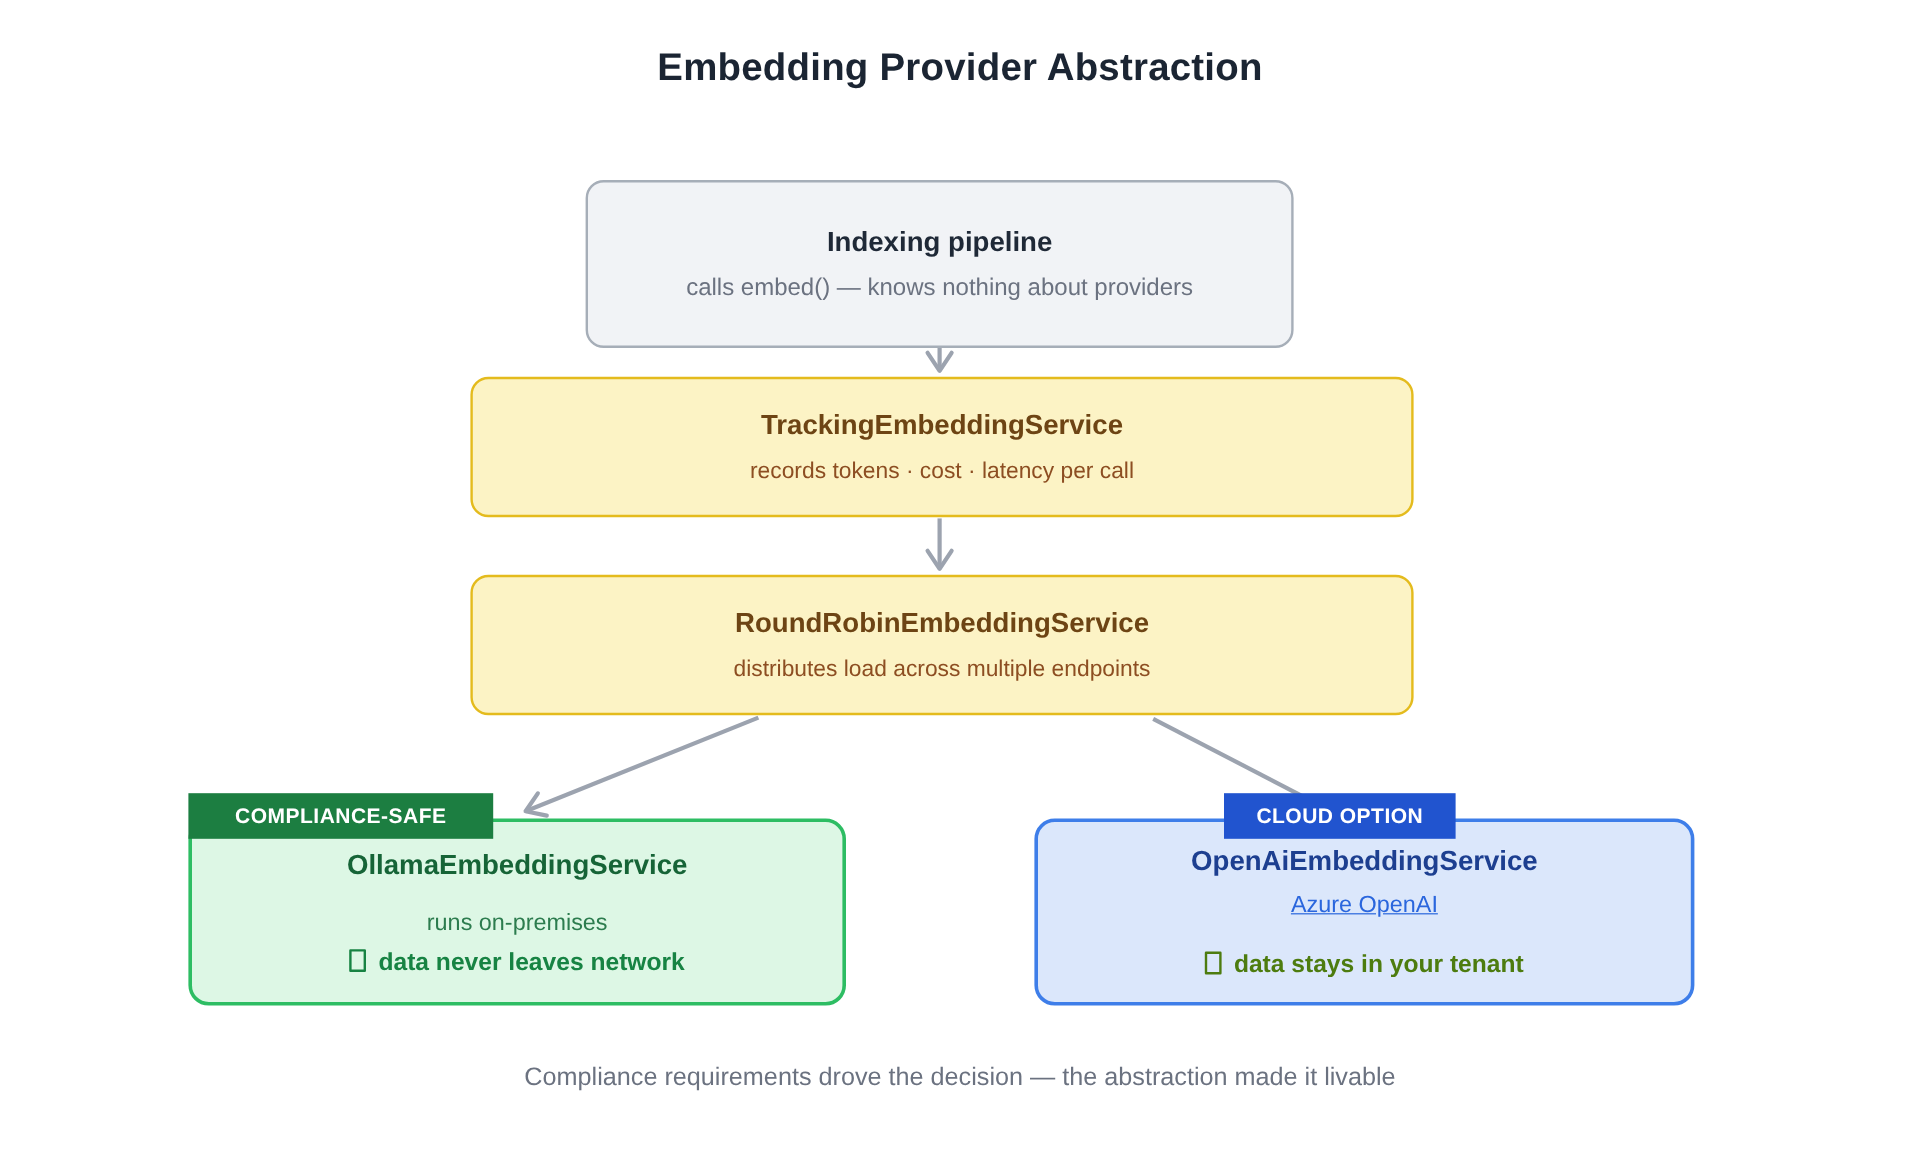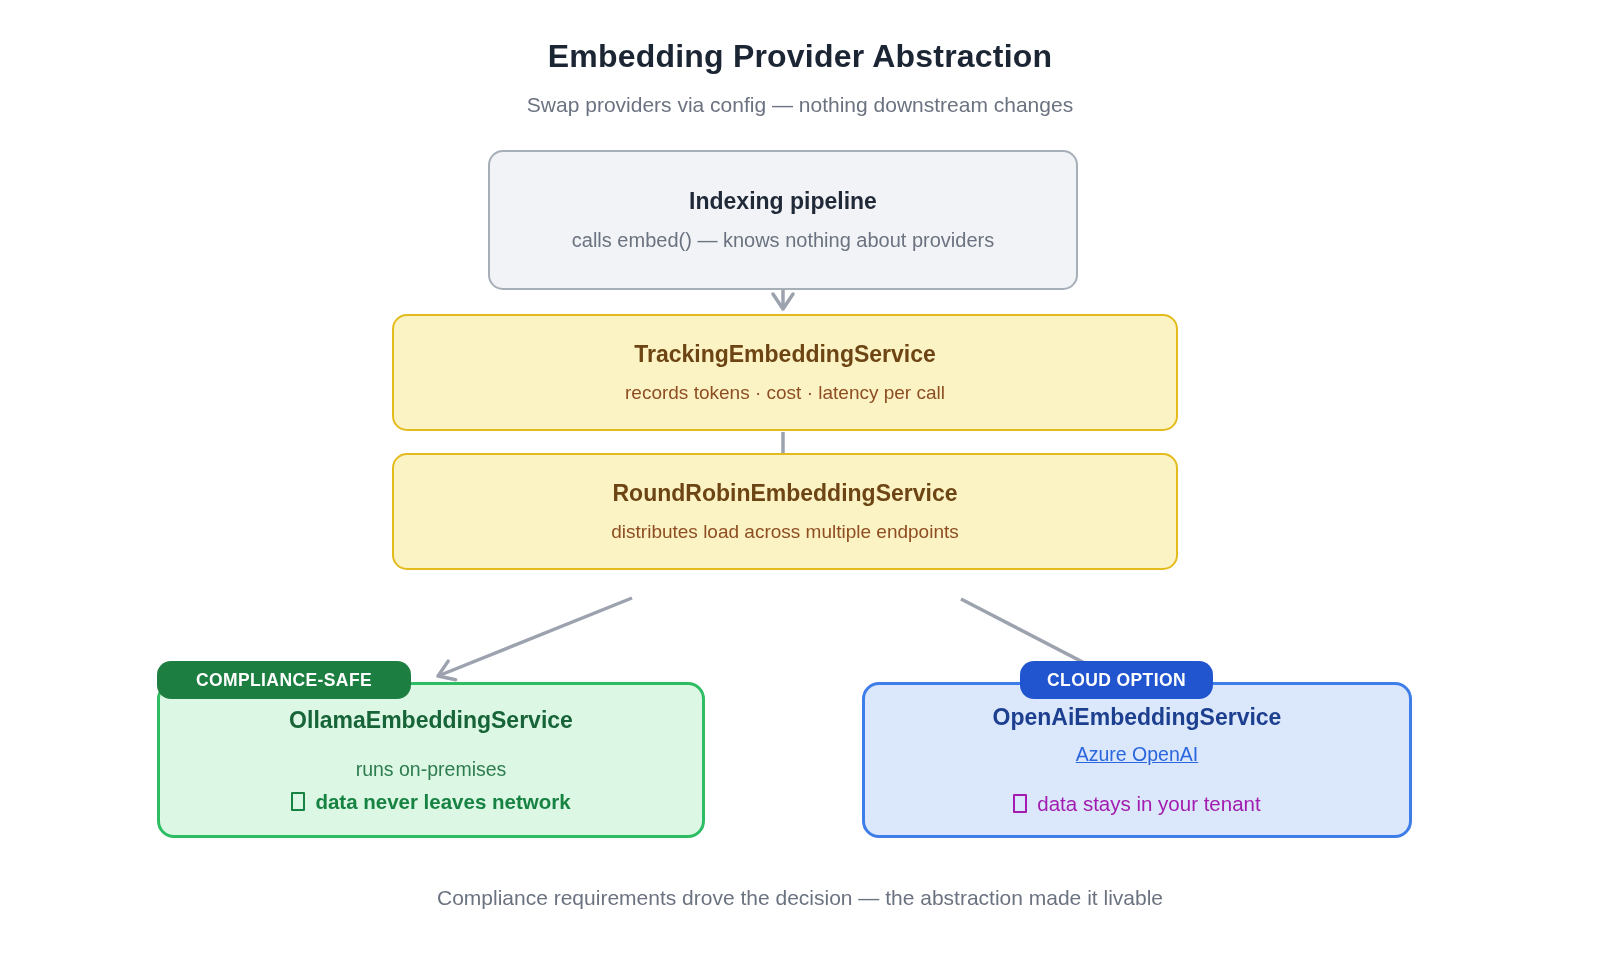--- a/index.html
+++ b/index.html
@@ -25,50 +25,49 @@
     position:absolute;z-index:2;box-sizing:border-box;border-radius:15px;
     display:flex;flex-direction:column;align-items:center;justify-content:center;
     text-align:center;
   }
   .node-title{font-weight:bold;font-size:23px;}
   .node-sub{font-size:20px;margin-top:14px;}
   .node.gray{left:488px;top:150px;width:590px;height:140px;background:#f1f3f6;border:2px solid #a6aeb8;}
   .node.gray .node-title{color:#1f2937;}
   .node.gray .node-sub{color:#6b7280;}
   .node.yellow{left:392px;top:314px;width:786px;height:117px;background:#fcf3c5;border:2.5px solid #e4bb1d;}
-  .node.yellow2{top:453px;}
+  .node.yellow2{top:479px;}
   .node.yellow .node-title{color:#6d4414;}
   .node.yellow .node-sub{font-size:19px;color:#8d4e22;}
   .node.green{left:157px;top:682px;width:548px;height:156px;background:#ddf7e5;border:3px solid #2dbd63;border-radius:17px;}
   .node.green .node-title{color:#166437;font-size:23px;}
   .node.green .node-sub{font-size:19.5px;color:#2c7c4e;margin-top:24px;}
   .node.green .node-strong{font-size:20.5px;font-weight:bold;color:#178343;margin-top:9px;}
   .node.blue{left:862px;top:682px;width:550px;height:156px;background:#dbe7fb;border:3px solid #3e7ee9;border-radius:17px;}
   .node.blue .node-title{color:#1d3f90;font-size:23px;}
   .node.blue .node-sub{font-size:19.5px;color:#2a66dd;margin-top:12px;text-decoration:underline;}
-  .node.blue .node-strong{font-size:20.5px;font-weight:normal;color:#a21caf;margin-top:26px;}
+  .node.blue .node-strong{font-size:20.5px;font-weight:bold;color:#4d7c0f;margin-top:26px;}
   .badge{
-    position:absolute;z-index:3;height:38px;border-radius:14px;
+    position:absolute;z-index:3;height:38px;border-radius:0;
     display:flex;align-items:center;justify-content:center;
     color:#ffffff;font-weight:bold;font-size:17.5px;letter-spacing:.4px;
   }
   .badge.green-badge{left:157px;top:661px;width:254px;background:#1c7e41;}
   .badge.blue-badge{left:1020px;top:661px;width:193px;background:#2154cf;}
   .tofu{
     display:inline-block;box-sizing:border-box;width:14px;height:19px;
     border:2px solid currentColor;border-radius:1px;margin-right:10px;vertical-align:-2px;
   }
 </style>
 </head>
 <body>
 
 <div class="canvas">
 
   <div class="title">Embedding Provider Abstraction</div>
-  <div class="subtitle">Swap providers via config — nothing downstream changes</div>
 
   <svg class="arrows" width="1600" height="960" viewBox="0 0 1600 960" aria-hidden="true">
     <defs>
       <marker id="chev" viewBox="0 0 26 26" markerUnits="userSpaceOnUse" markerWidth="26" markerHeight="26" refX="22" refY="13" orient="auto">
         <path d="M7 3 L22 13 L7 23" fill="none" stroke="#9ca3af" stroke-width="3.5" stroke-linecap="round" stroke-linejoin="round"></path>
       </marker>
     </defs>
     <line x1="783" y1="267" x2="783" y2="309" marker-end="url(#chev)"></line>
     <line x1="783" y1="432" x2="783" y2="474" marker-end="url(#chev)"></line>
     <line x1="632" y1="598" x2="438" y2="676" marker-end="url(#chev)"></line>

